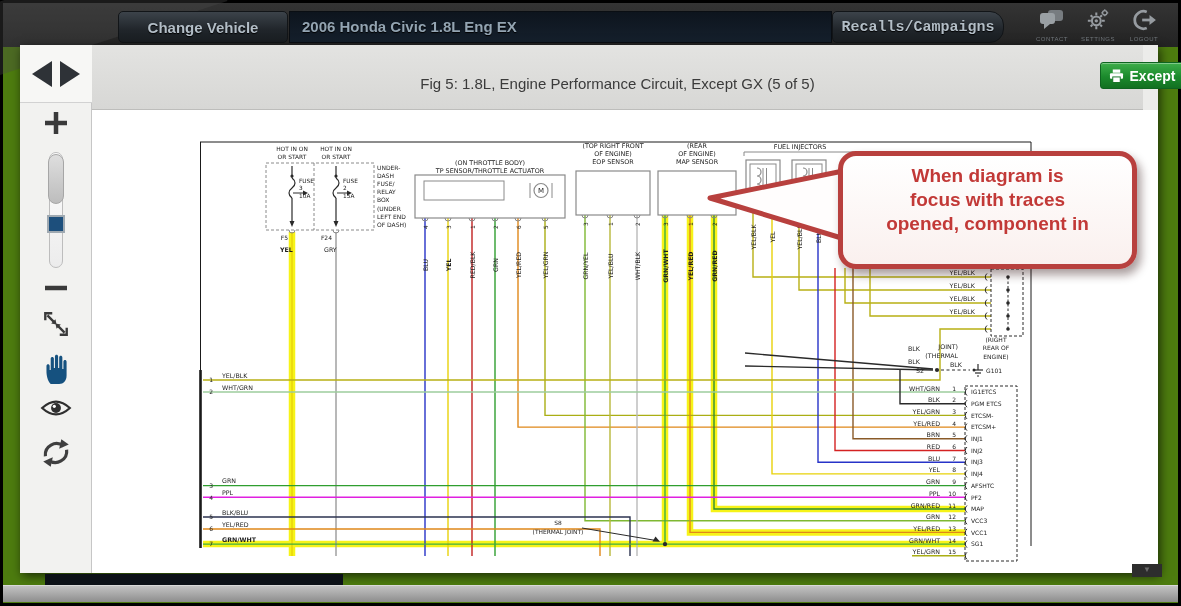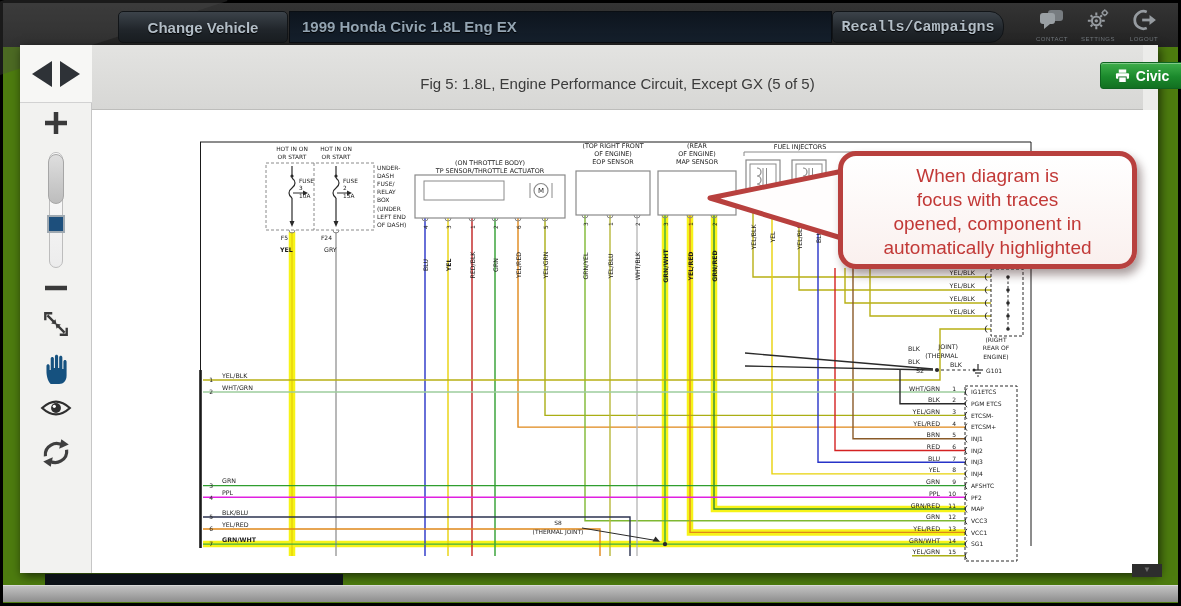--- a/index.html
+++ b/index.html
@@ -40,40 +40,40 @@
   
   .slider-track{position:absolute;left:29px;top:107px;width:14px;height:116px;background:
            linear-gradient(180deg,#fff,#ececec);border:1px solid #bdbdbd;border-radius:7px;}
   .slider-thumb{position:absolute;left:-2px;top:1px;width:16px;height:50px;border-radius:8px;
            background:linear-gradient(180deg,#dedede,#bdbdbd);border:1px solid #a6a6a6;cursor:grab;}
   .slider-handle{position:absolute;left:-3px;top:62px;width:18px;height:18px;background:#1d4f7c;
            border:2px solid #9fa9b1;cursor:grab;}
   
   .callout{position:absolute;left:746px;top:41px;width:299px;height:118px;border:5px solid #b8403e;
            border-radius:18px;background:linear-gradient(180deg,#ffffff,#faf0ee);
-           box-shadow:4px 6px 10px rgba(40,10,10,.40);color:#c23937;font-weight:normal;
+           box-shadow:4px 6px 10px rgba(40,10,10,.40);color:#c23937;font-weight:bold;
            font-size:19px;line-height:24px;text-align:center;padding-top:8px;}
   .callout span{display:block;}
   
   .dark-bar{position:absolute;left:45px;top:574px;width:298px;height:11px;background:#0c1117;}
   .gray-strip{position:absolute;left:3px;top:585px;width:1175px;height:17px;
            background:linear-gradient(180deg,#c3c3c3,#8d8d8d);border-top:1px solid #d9d9d9;}
   .scroll-nub{position:absolute;left:1132px;top:564px;width:30px;height:13px;background:#2d2d2d;
            color:#6d6d6d;font-size:8px;line-height:12px;text-align:center;}
   svg text{font-family:"DejaVu Sans",sans-serif;}
 </style>
 </head>
 <body>
 
 <div class="stage">
 
   <div class="topbar">
     <div class="streak"></div>
     <button class="tb-btn" style="left:115px;width:170px;">Change Vehicle</button>
-    <div class="veh-title" style="left:286px;width:543px;">1999 Honda Civic 1.8L Eng EX</div>
+    <div class="veh-title" style="left:286px;width:543px;">2006 Honda Civic 1.8L Eng EX</div>
     <button class="tb-btn" style="left:829px;width:172px;border-radius:5px 14px 14px 5px;font-family:Liberation Mono, monospace;">Recalls/Campaigns</button>
 
     <div class="tb-icon" style="left:1027px;">
       <svg width="26" height="22" viewBox="0 0 26 22">
         <rect x="9" y="1" width="15" height="11" rx="3" fill="#777c80"></rect>
         <rect x="1" y="4" width="15" height="11" rx="3" fill="#9aa0a4"></rect>
         <path d="M5 15 l0 5 l6 -5 z" fill="#9aa0a4"></path>
       </svg>
       <span class="lbl">CONTACT</span>
     </div>
@@ -159,21 +159,21 @@
         </svg>
       </div>
     </div>
 
     <div class="vheader">
       <div class="vtitle">Fig 5: 1.8L, Engine Performance Circuit, Except GX (5 of 5)</div>
       <button class="print-btn"><svg width="15" height="14" viewBox="0 0 16 15">
             <rect x="4" y="0.5" width="8" height="3.5" fill="#fff"></rect>
             <rect x="1" y="4.5" width="14" height="6" rx="1" fill="#fff"></rect>
             <rect x="4" y="8.5" width="8" height="6" fill="#fff" stroke="#127021"></rect>
-          </svg><span>Civic</span></button>
+          </svg><span>Except</span></button>
 
     </div>
 
     <div class="canvas">
       <svg id="wiring-svg" width="1066" height="463" viewBox="92 110 1066 463">
           <g>
             <polyline points="292,232 292,556" fill="none" stroke="#f6f318" stroke-width="6.5"></polyline>
             <polyline points="665,215 665,544.1" fill="none" stroke="#f6f318" stroke-width="6.5"></polyline>
             <polyline points="690,215 690,532.4 965,532.4" fill="none" stroke="#f6f318" stroke-width="6.5"></polyline>
             <polyline points="714,215 714,509 965,509" fill="none" stroke="#f6f318" stroke-width="6.5"></polyline>
@@ -470,21 +470,20 @@
             <circle cx="665" cy="544.1" r="2.2" fill="#2a2a2a"></circle>
           </g>
           <g>
             <polygon points="710,198 848,170 848,240" fill="#fffdfd" stroke="#b8403e" stroke-width="5" stroke-linejoin="round"></polygon>
           </g>
         </svg>
       <div class="callout">
         <span>When diagram is</span>
         <span>focus with traces</span>
         <span>opened, component in</span>
-        <span>automatically highlighted</span>
       </div>
     </div>
   </div>
 
   <div class="dark-bar"></div>
   <div class="gray-strip"></div>
   <div class="scroll-nub">▼</div>
 </div>
 
 </body></html>

